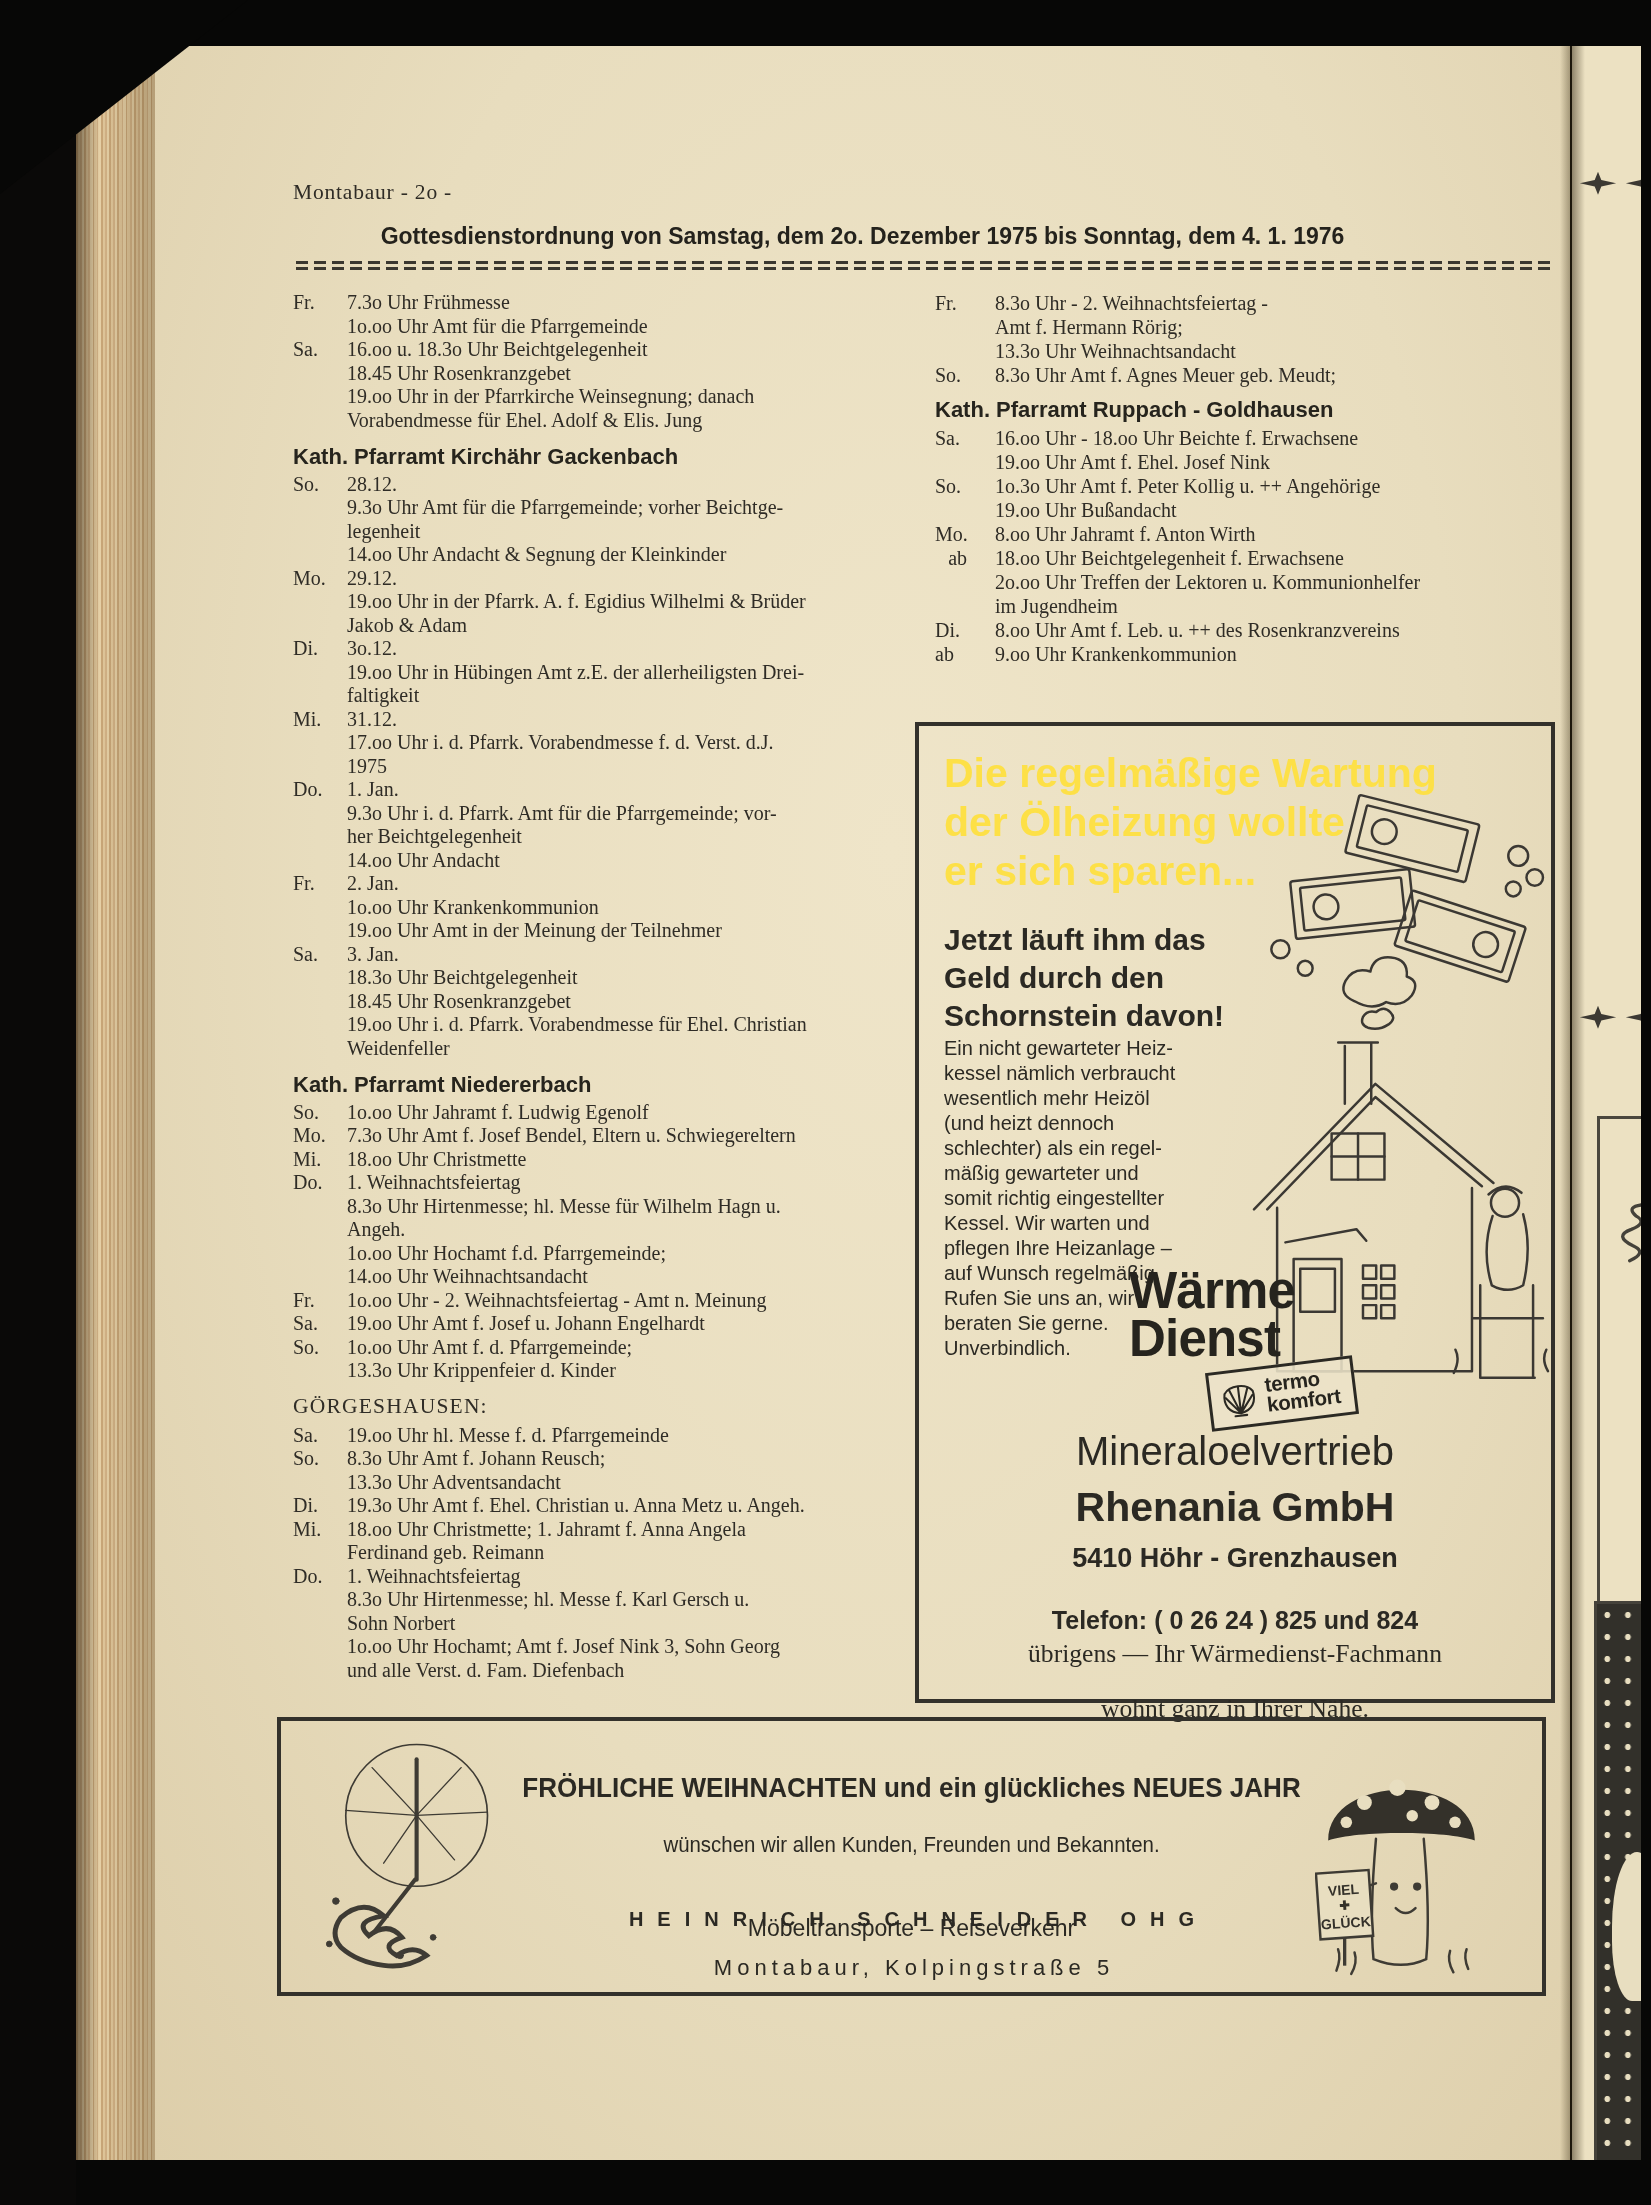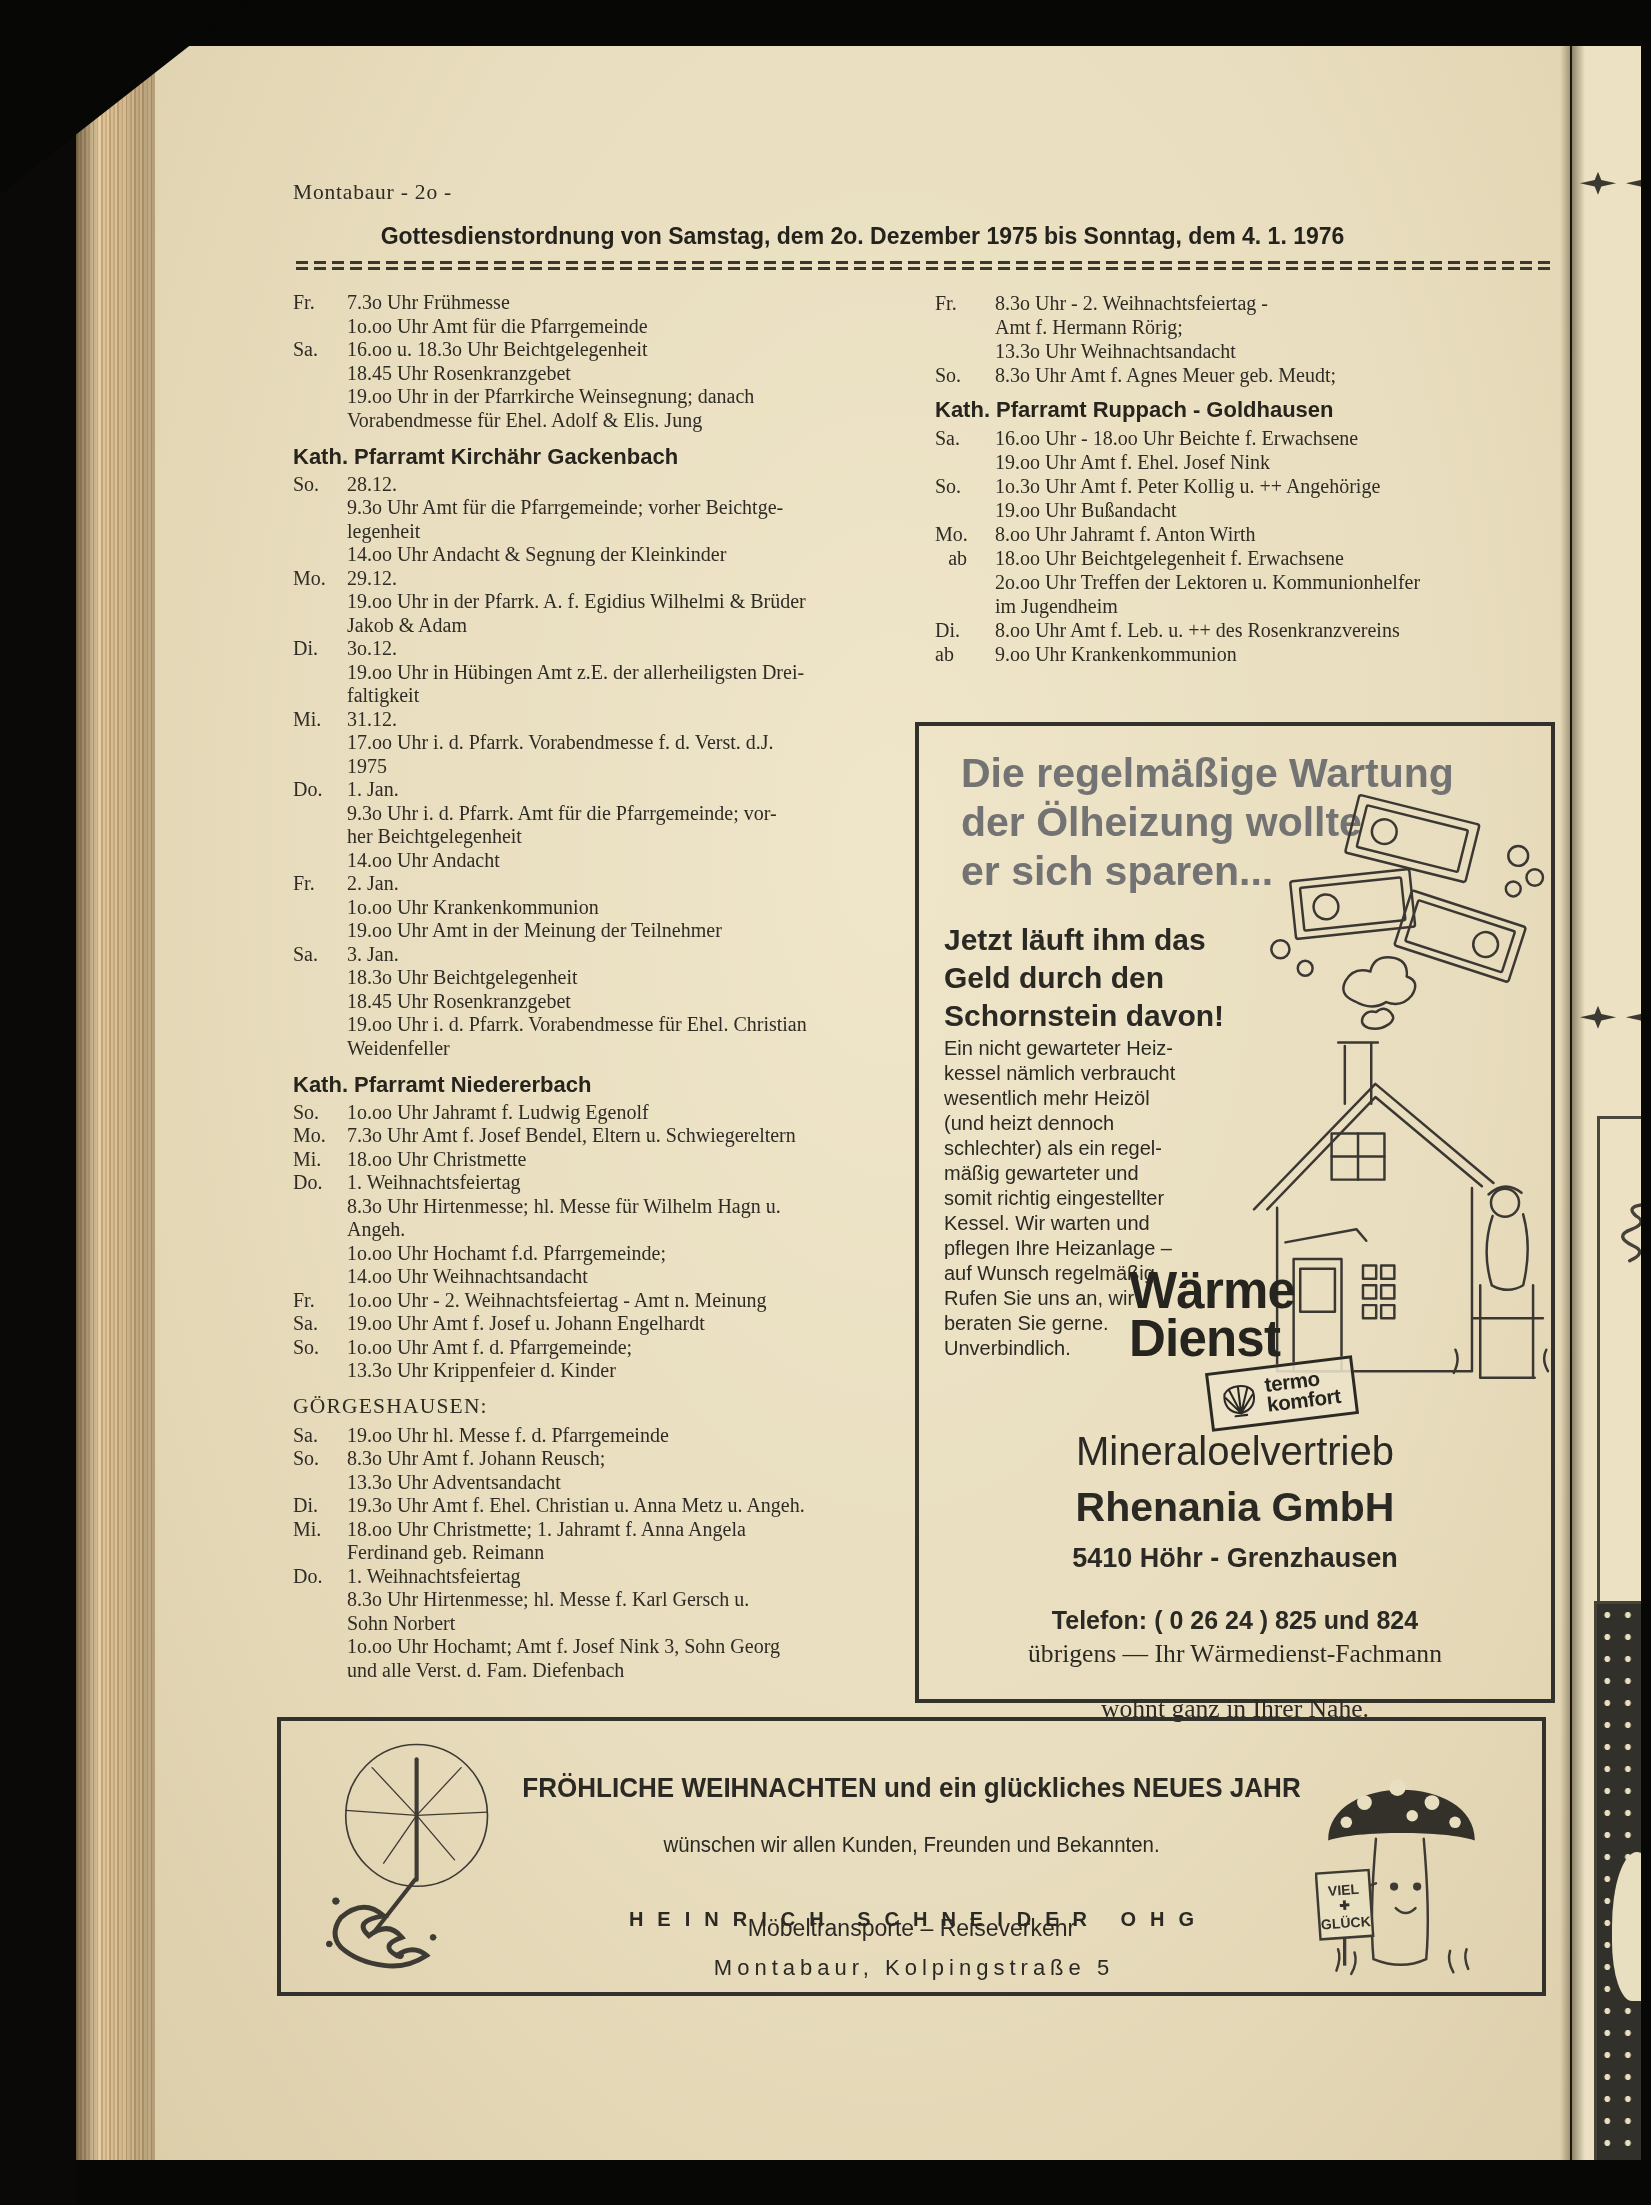--- a/index.html
+++ b/index.html
@@ -56,21 +56,21 @@
   .row .txt{white-space:nowrap;}
   .row.indent .day{padding-left:13.2px;}
   .sec-heading{margin:11.6px 0 4.1px;white-space:nowrap;}
   .col-right .sec-heading{margin-top:10px;}
   .sec-heading.bold{font-family:"Liberation Sans",sans-serif;font-weight:700;font-size:22px;line-height:25px;color:#26241d;}
   .sec-heading.caps{font-family:"Liberation Serif",serif;font-size:21.5px;line-height:25px;letter-spacing:1.2px;}
 
   
   .ad{position:absolute;left:915px;top:722px;width:640px;height:981px;border:4.1px solid #33312b;
     box-sizing:border-box;font-family:"Liberation Sans",sans-serif;color:#2b2923;}
-  .ad-headline{position:absolute;left:42px;top:23px;font-weight:700;font-size:41px;line-height:49px;color:#737373;}
+  .ad-headline{position:absolute;left:25px;top:23px;font-weight:700;font-size:41px;line-height:49px;color:#fde047;}
   .ad-headline .gen-line,.ad-subhead .gen-line,.ad-body .gen-line{white-space:nowrap;}
   .ad-subhead{position:absolute;left:25px;top:195px;font-weight:700;font-size:30px;line-height:38px;}
   .ad-body{position:absolute;left:25px;top:310px;width:294px;font-size:20px;line-height:25px;}
   .ad-illu{position:absolute;left:287px;top:54px;width:347px;height:611px;}
   .logo{position:absolute;left:210px;top:541px;width:388px;font-weight:700;color:#26241e;}
   .logo-w{font-size:51px;line-height:48px;letter-spacing:-0.8px;}
   .logo-d{font-size:51px;line-height:48px;letter-spacing:-0.8px;}
   .badge{position:absolute;left:79px;top:97px;transform:rotate(-7deg);border:3.3px solid #2b2923;
     padding:5.8px 13.2px 5.8px 8.3px;display:flex;align-items:center;gap:6.6px;background:rgba(236,227,200,.88);}
   .badge-text div{font-weight:700;font-size:20.6px;line-height:20.6px;letter-spacing:-0.4px;}

